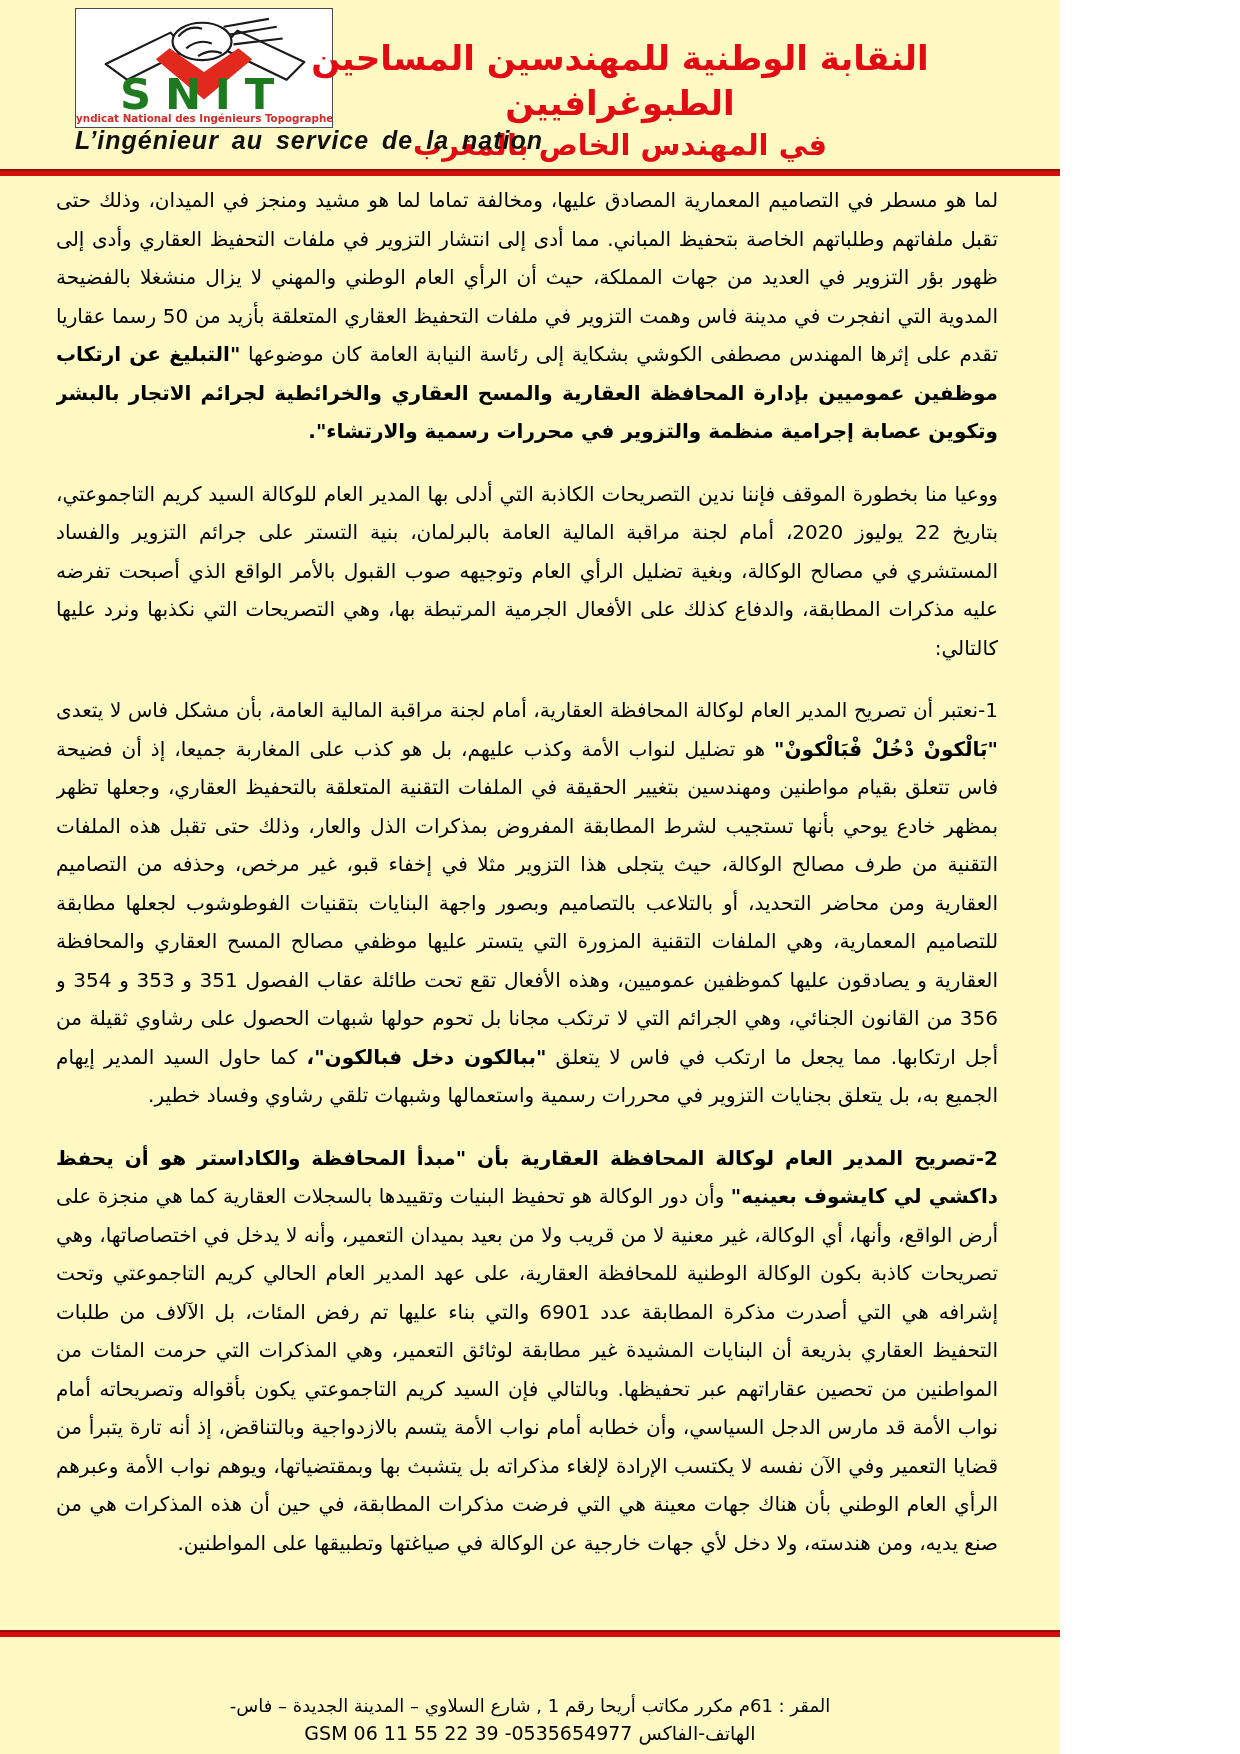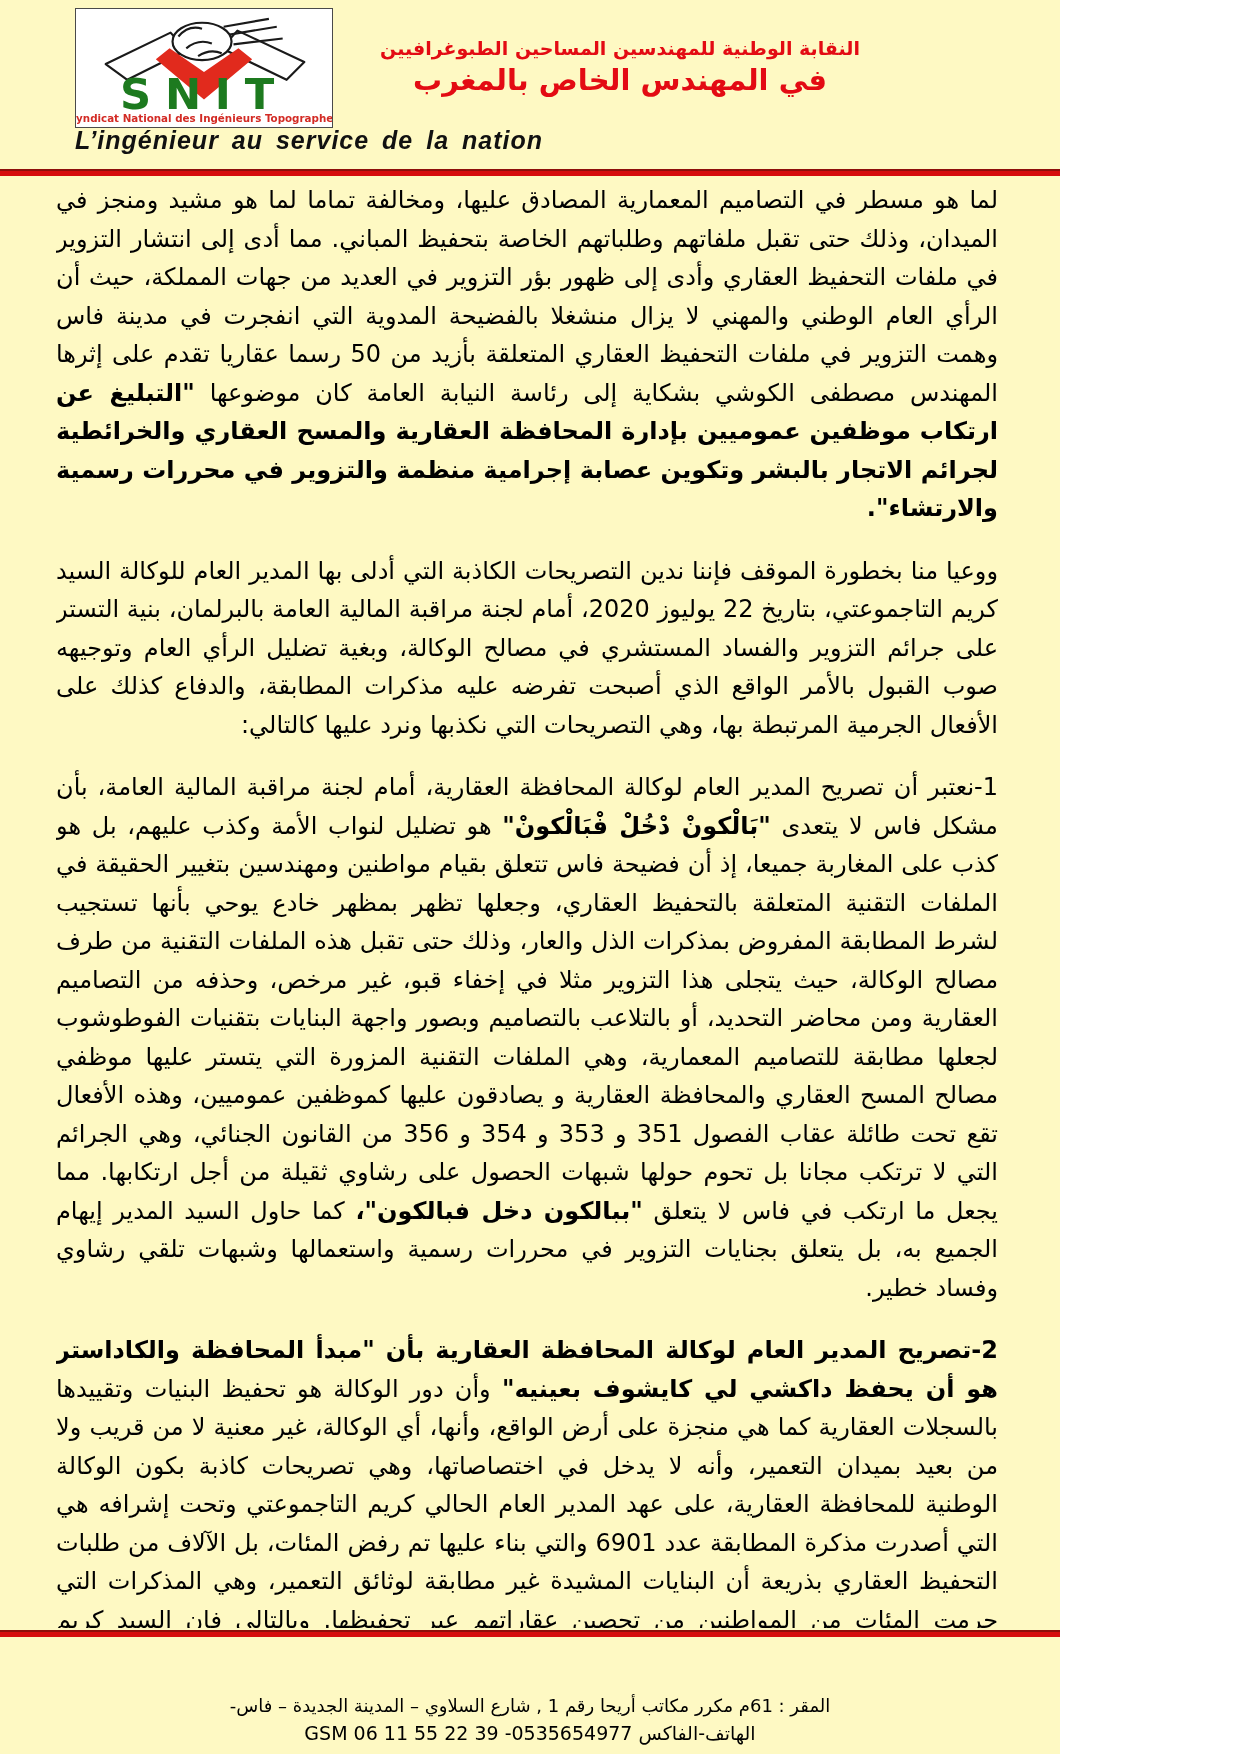--- a/index.html
+++ b/index.html
@@ -18,21 +18,21 @@
     border:1px solid #4a4a4a;
     background:#fff;
   }
   .logo-box svg{display:block;width:100%;height:100%;}
   .title-ar{
     position:absolute;right:120px;top:36px;width:640px;
     direction:rtl;text-align:center;
     font-weight:bold;
     line-height:1.32;
   }
-  .title-ar .l1{font-size:19px;}
+  .title-ar .l1{font-size:34px;}
   .title-ar .l2{font-size:29px;}
   .motto{
     position:absolute;left:75px;top:126px;
     font-family:Liberation Sans, sans-serif;
     font-style:italic;font-weight:bold;
     font-size:25px;letter-spacing:1px;word-spacing:5px;
     color:#111;
   }
   .red-rule{
     position:absolute;left:0;right:0;height:5px;
@@ -42,21 +42,21 @@
   .rule-bottom{top:1630px;}
   
   .doc-body{
     position:absolute;top:181px;left:56px;right:62px;bottom:126px;
     direction:rtl;
     text-align:justify;
     overflow:hidden;
   }
   .para{
     margin:0 0 24px 0;
-    font-size:24px;
+    font-size:20px;
     line-height:38.5px;
   }
   .para .b{font-weight:bold;}
   
   .doc-footer{
     position:absolute;left:0;right:0;top:1692px;
     text-align:center;direction:rtl;
   }
   .footer-address{font-size:18px;line-height:27px;}
   .footer-phone{font-size:19px;line-height:28px;}

